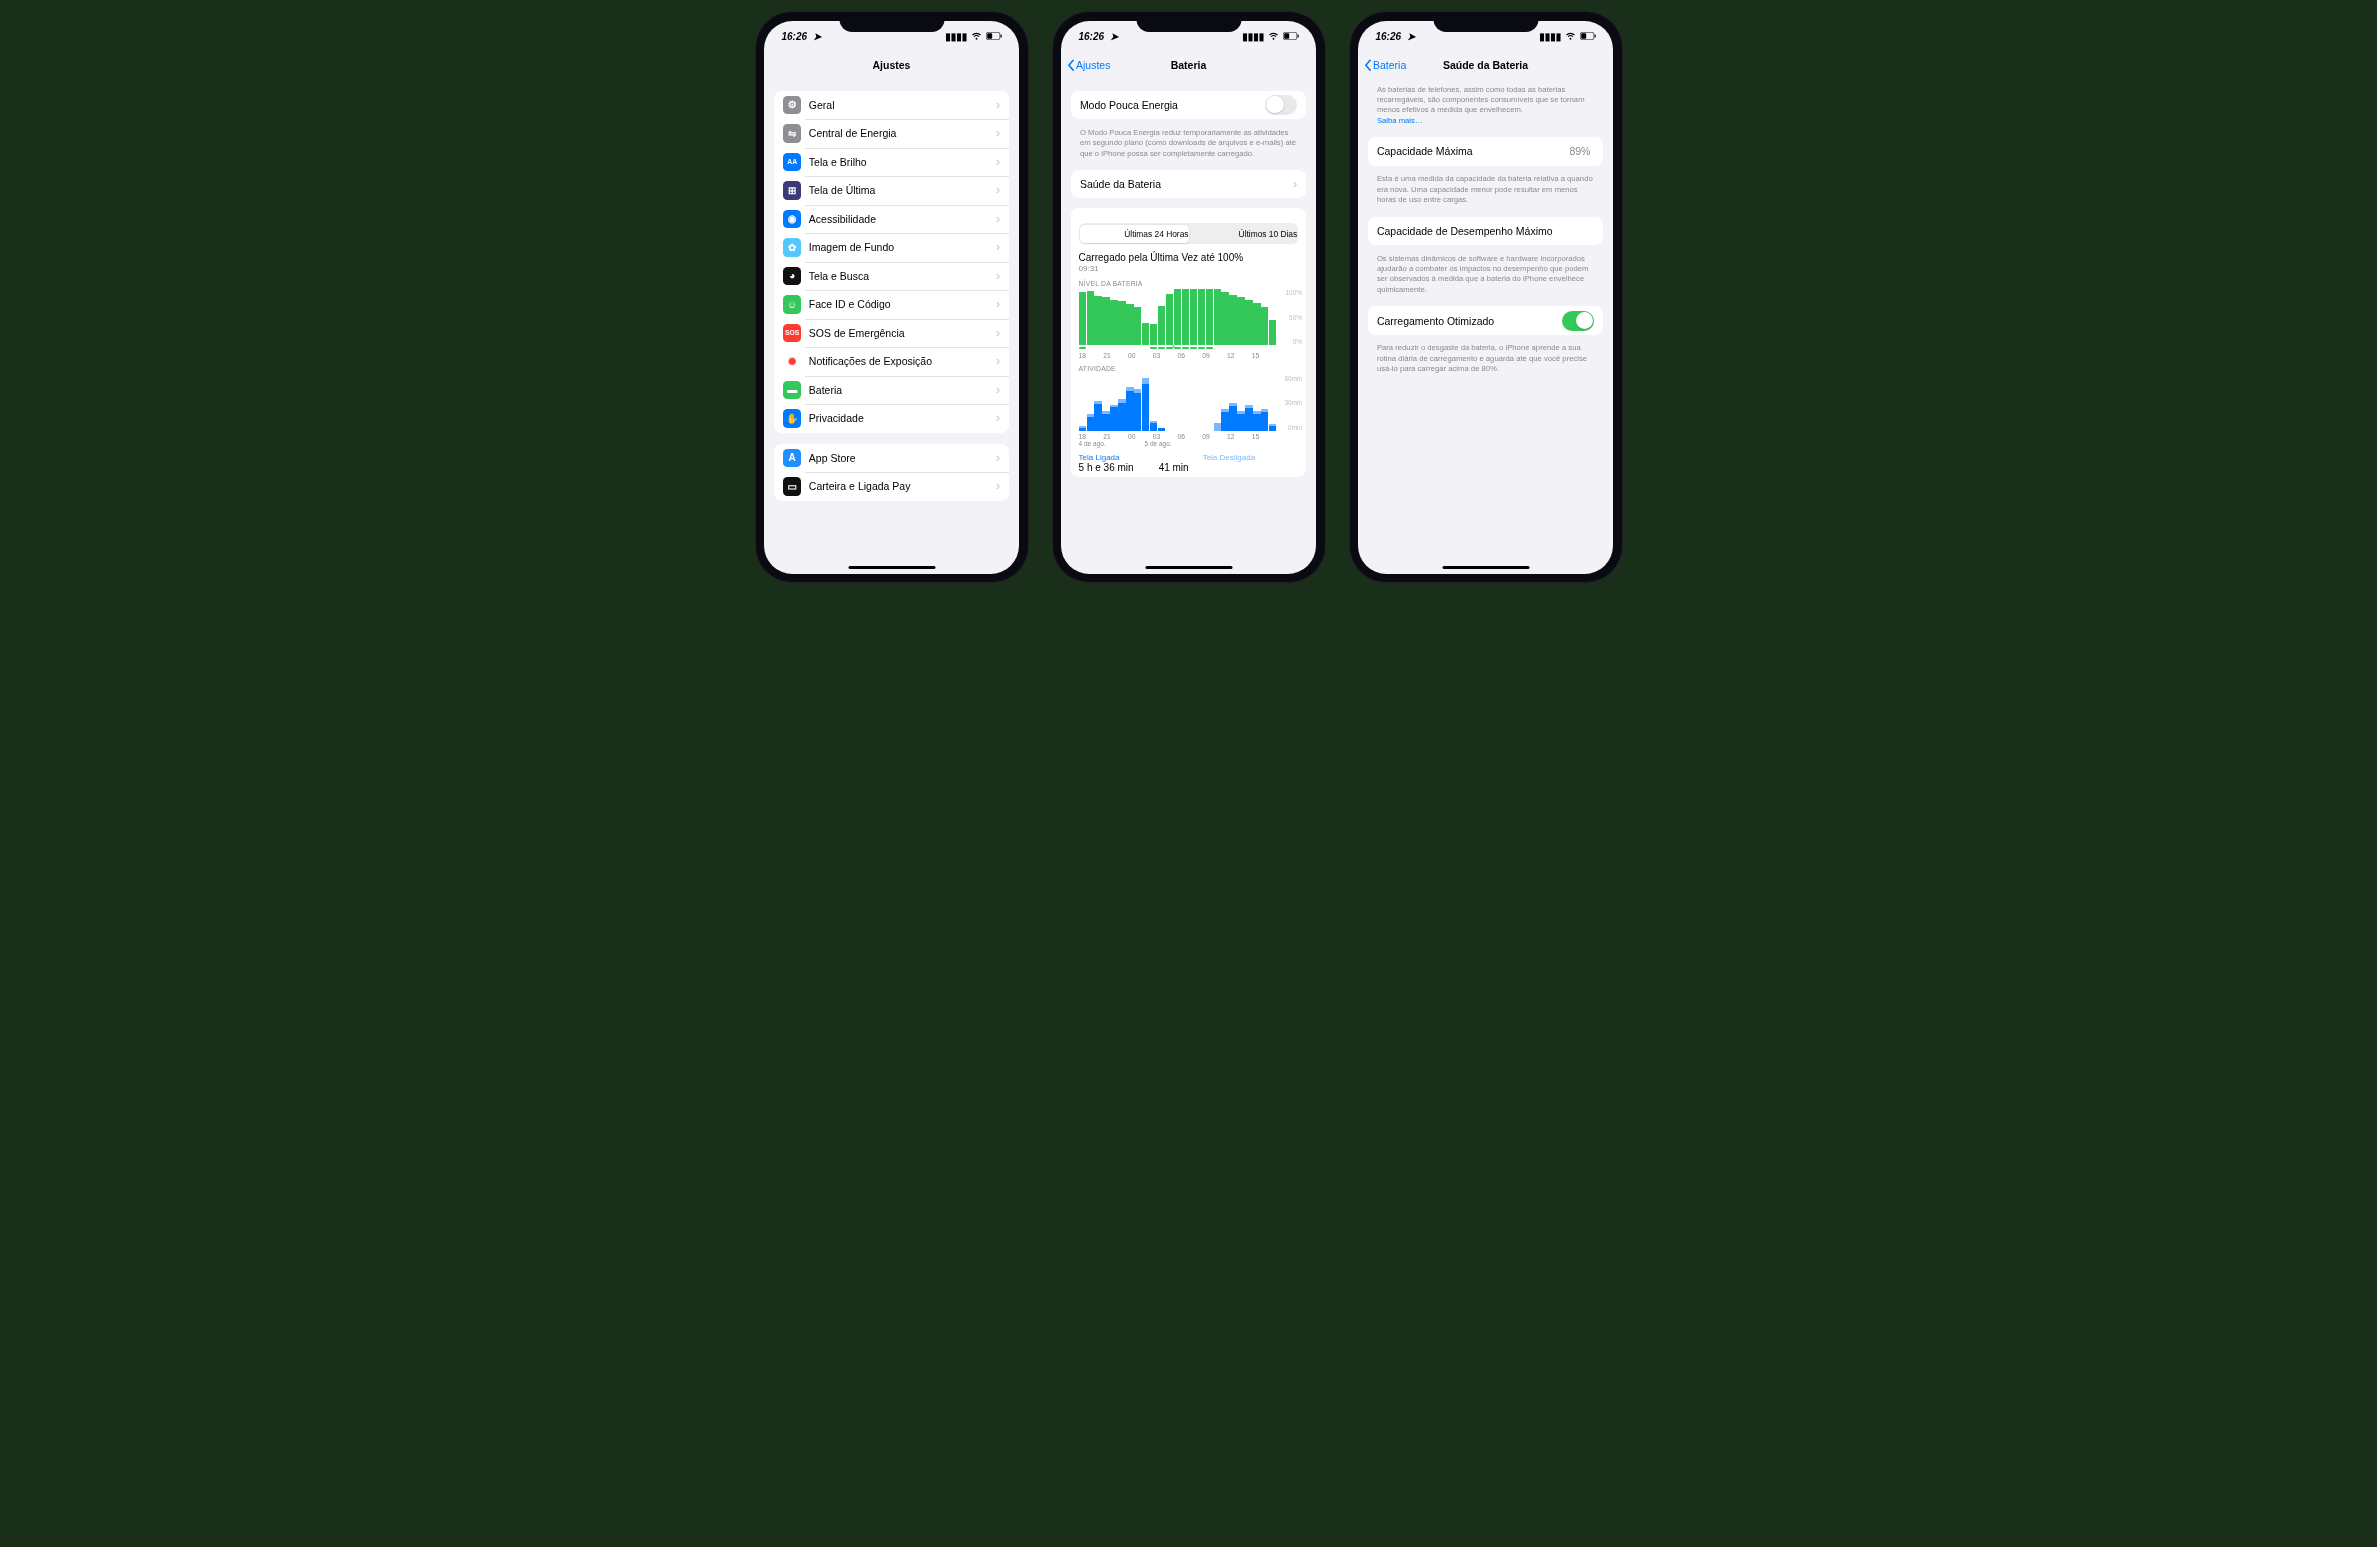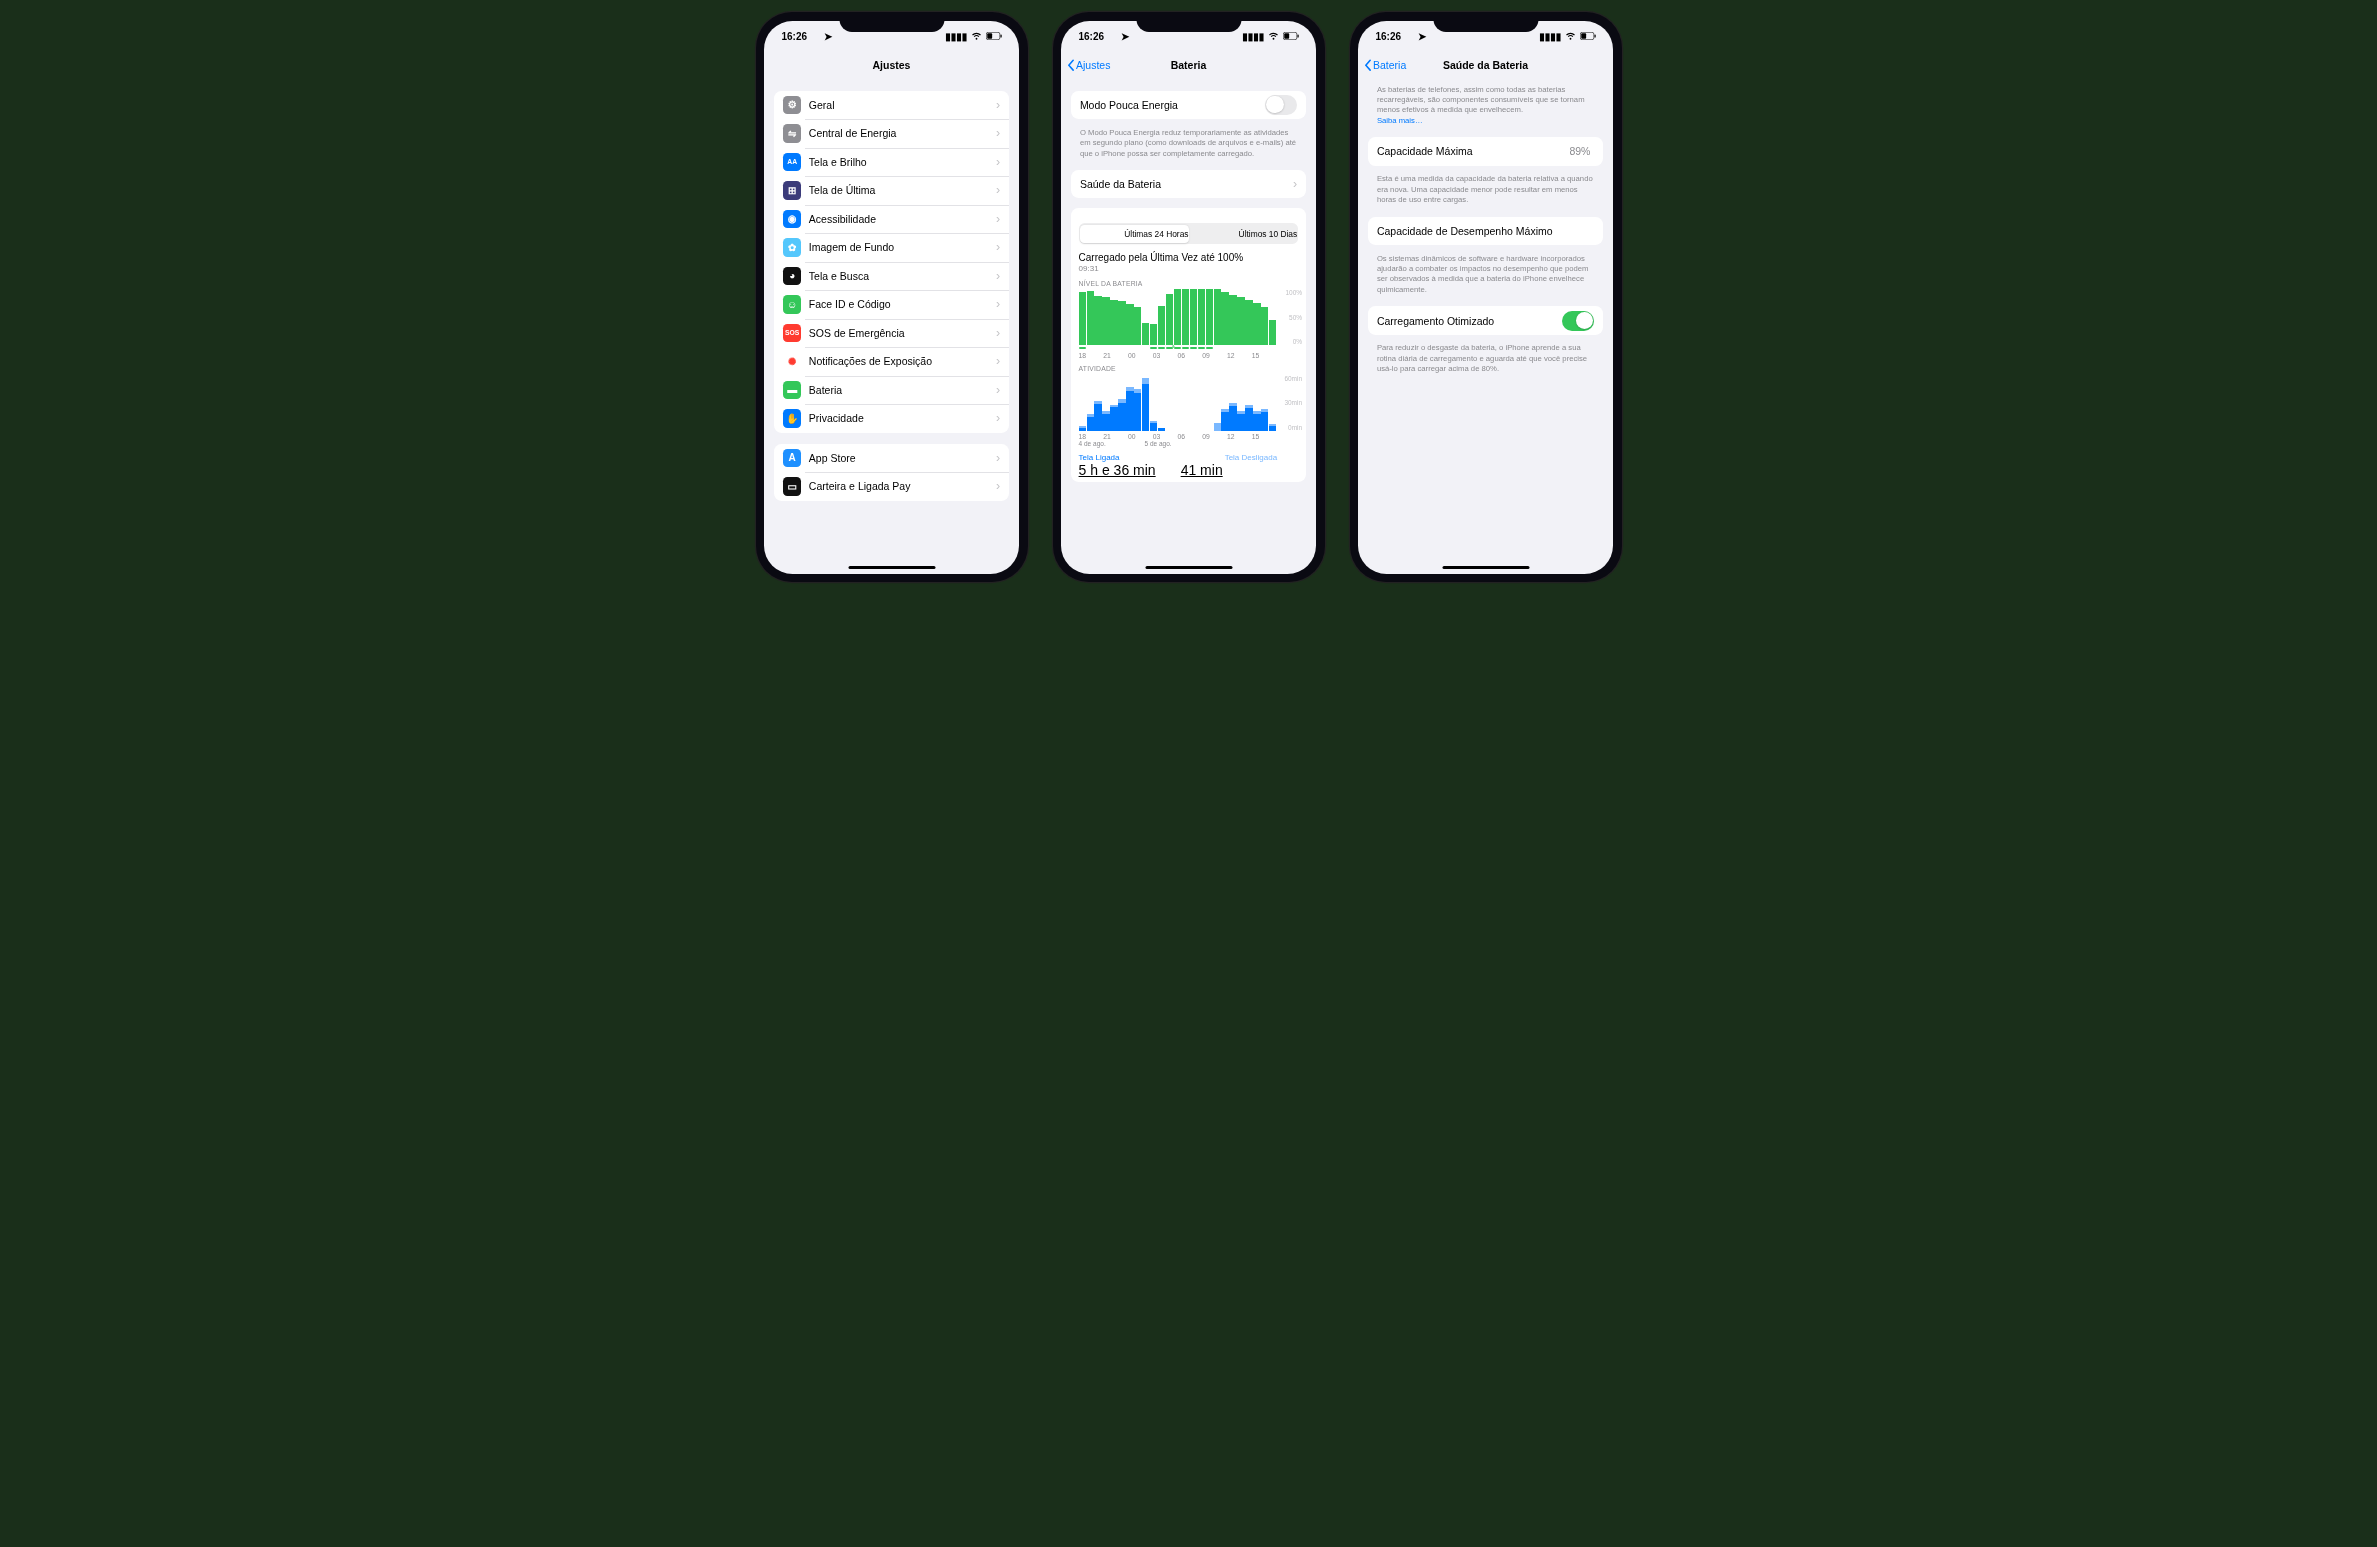--- a/index.html
+++ b/index.html
@@ -1,21 +1,21 @@
 <!DOCTYPE html>
 <html style="font-size:10px"><head>
 <meta charset="utf-8">
 <style>
   * { box-sizing: border-box; margin: 0; padding: 0; font-family: -apple-system, "SF Pro Text", "Helvetica Neue", Arial, sans-serif; }
   body { background: #1a2f1a; display: flex; justify-content: center; gap: 25px; padding: 12.4px; }
   .phone { width: 272px; height: 570px; background: #0a0a12; border-radius: 36px; padding: 8.7px; position: relative; box-shadow: 0 0 0 1.2px #222; }
   .screen { width: 100%; height: 100%; background: #f2f2f7; border-radius: 28.5px; overflow: hidden; position: relative; }
   .notch { position: absolute; top: 0; left: 50%; transform: translateX(-50%); width: 105px; height: 20px; background: #0a0a12; border-bottom-left-radius: 12.4px; border-bottom-right-radius: 12.4px; z-index: 20; }
   .statusbar { display: flex; justify-content: space-between; align-items: center; height: 30px; padding: 0 17.3px; font-weight: 600; font-size: 10px; }
-  .sb-left { display: flex; align-items: center; gap: 17px; }
+  .sb-left { display: flex; align-items: center; gap: 6px; font-style: italic; }
   .sb-right { display: flex; align-items: center; gap: 3.7px; }
   .navbar { display: flex; align-items: center; justify-content: center; height: 28.5px; position: relative; border-bottom: 0.3px solid rgba(0,0,0,0); }
   .nav-title { font-size: 10.5px; font-weight: 600; }
   .nav-back { position: absolute; left: 6.2px; display: flex; align-items: center; color: #007aff; font-size: 10.5px; }
   .nav-back svg { margin-right: 1.2px; }
   .content { height: calc(100% - 30px - 28.5px - 6.2px); overflow: hidden; padding: 0 10px; }
   .group { background: #fff; border-radius: 7.4px; margin: 11px 0 5px 0; overflow: hidden; }
   .row { display: flex; align-items: center; height: 28.5px; padding: 0 8.7px; position: relative; }
   .row + .row::before { content:""; position:absolute; left:31px; right:0; top:0; height:0.3px; background:#e2e2e6; }
   .row-ic { width: 18.6px; height: 18.6px; border-radius: 4.3px; margin-right: 7.4px; display:flex; align-items:center; justify-content:center; color:#fff; font-size:8.7px; font-weight:700; flex-shrink:0; }
@@ -43,21 +43,21 @@
   .bar { flex:1; background:#34c759; }
   .bars.blue .bar { flex:1; background:#007aff; display:flex; flex-direction:column-reverse; }
   .bar-seg { width:100%; }
   .axis { display:flex; color:#8a8a8e; font-size:6.8px; margin-top:1.9px; }
   .axis span { flex:1; text-align:left; }
   .ylabels { position:absolute; right:-3.7px; top:0; height:56px; display:flex; flex-direction:column; justify-content:space-between; font-size:6.5px; color:#c0c0c4; width:21px; text-align:right; }
   .charge-strip { height:3.7px; display:flex; gap:0.6px; margin-top:1.2px; align-items:center; }
   .charge-strip .seg-c { background:#34c759; height:2.5px; border-radius:1.2px; }
   .legend { display:flex; gap:25px; margin-top:6.2px; font-size:8px; }
   .legend .l1 { color:#007aff; } .legend .l2 { color:#7ab8ff;margin-left:44px; }
-  .legend-val { font-size:14px; color:#000;text-decoration:underline; }
+  .legend-val { font-size:10px; color:#000; }
   .homebar { position:absolute; bottom:5px; left:50%; transform:translateX(-50%); width:87px; height:3.1px; background:#000; border-radius:1.9px; }
   .sub-date { font-size:6.5px; color:#8a8a8e; margin-top:0.6px; }
   .bolt { position:absolute; color:#34c759; font-size:6.8px; }
 </style>
 </head>
 <body>
 
 <div class="phone">
   <div class="notch"></div>
   <div class="screen">

